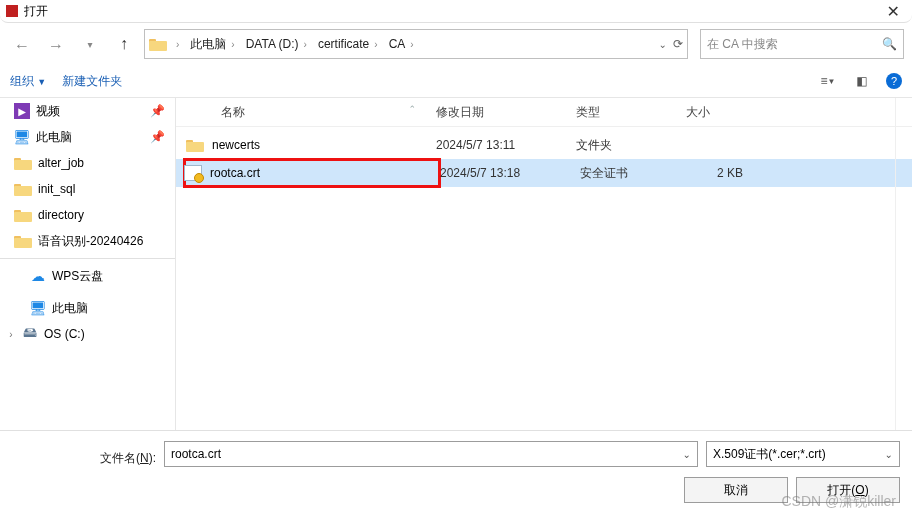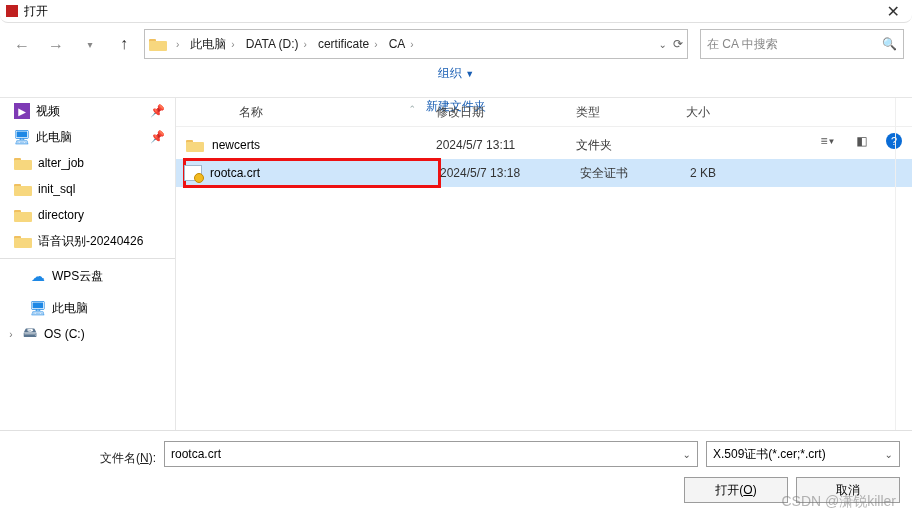--- a/index.html
+++ b/index.html
@@ -42,49 +42,49 @@
   }
   .crumb { display:flex; align-items:center; gap:2px; color:#222; padding:2px 2px;}
   .crumb .chev { color:#888; font-size:10px; padding:0 3px;}
   .addr-right { margin-left:auto; display:flex; align-items:center; gap:6px; color:#666;}
   .searchbox {
     width:190px; height:28px; border:1px solid #bfbfbf; margin-left:6px;
     display:flex; align-items:center; padding:0 6px; color:#888; justify-content:space-between;
   }
   .toolbar {
     height:32px; border-bottom:1px solid #e6e6e6;
-    display:flex; align-items:center; padding:0 10px; gap:16px;flex-direction:column;
+    display:flex; align-items:center; padding:0 10px; gap:16px;
   }
   .toolbar .link { color:#1a5fb4; }
   .toolbar .right { margin-left:auto; display:flex; align-items:center; gap:14px; }
   .iconbtn { width:20px; height:20px; display:inline-flex; align-items:center; justify-content:center; color:#555;}
   .help-icon { width:16px; height:16px; border-radius:50%; background:#0a6cd6; color:#fff; font-size:11px; display:flex; align-items:center; justify-content:center;}
   .main { display:flex; height:332px; }
   .sidebar { width:175px; border-right:1px solid #e6e6e6; overflow:hidden; position:relative;}
   .side-item { height:26px; display:flex; align-items:center; padding:0 10px 0 14px; gap:6px; white-space:nowrap;}
   .side-item .pin { margin-left:auto; color:#6f6f6f; font-size:12px;}
   .icon-box { width:16px; height:16px; display:flex; align-items:center; justify-content:center; font-size:14px;}
   .sep { height:1px; background:#e0e0e0; margin:4px 0;}
   .content { flex:1; display:flex; flex-direction:column; position:relative;}
   .cols {
     height:28px; border-bottom:1px solid #efefef; display:flex; align-items:center;
     color:#444; padding-left:10px; user-select:none;
   }
   .col { position:relative; }
-  .col.name { width:250px; display:flex; align-items:flex-start; gap:39px;}
+  .col.name { width:250px; display:flex; align-items:flex-start; gap:21px;}
   .col.mod  { width:140px; }
   .col.type { width:110px; }
   .col.size { width:80px; }
   .sort-caret { font-size:9px; color:#9aa; }
   .filelist { flex:1; padding-top:4px; }
   .row { height:28px; display:flex; align-items:center; padding-left:10px; }
   .row .cell.name { width:250px; display:flex; align-items:center; gap:8px;}
   .row .cell.mod  { width:140px; color:#333;}
   .row .cell.type { width:110px; color:#333;}
-  .row .cell.size { width:80px; text-align:left; padding-right:10px; color:#333;}
+  .row .cell.size { width:80px; text-align:center; padding-right:10px; color:#333;}
   .row.selected { background:#cfe6fb; }
   .row.selected.highlight .cell.name { outline:3px solid #e11; outline-offset:-2px; padding:0 6px 0 0; margin-left:-2px; height:28px;}
   .cert-icon { width:16px; height:14px; background:#fff; border:1px solid #a0b8cc; position:relative; }
   .cert-icon::after { content:""; position:absolute; right:-3px; bottom:-3px; width:8px; height:8px; border-radius:50%; background:#f2ba20; border:1px solid #c48a00;}
   .scrollbar { width:16px; border-left:1px solid #efefef; position:absolute; right:0; top:0; bottom:0;}
   .footer { border-top:1px solid #e0e0e0; padding:10px 12px 8px 12px; }
   .row-fname { display:flex; align-items:flex-end; gap:8px; justify-content:flex-end;}
   .lbl { color:#222; }
   .lbl u { text-decoration:underline; }
   .combo { height:24px; border:1px solid #9c9c9c; background:#fff; display:flex; align-items:center; padding:0 6px; justify-content:space-between;}
@@ -246,23 +246,23 @@
       <span>rootca.crt</span>
       <span class="caret">⌄</span>
     </div>
     <div class="combo filter">
       <span>X.509证书(*.cer;*.crt)</span>
       <span class="caret">⌄</span>
     </div>
   </div>
   <div class="btnrow">
     <div class="btn">
+      <span>取消</span>
+    </div>
+    <div class="btn">
       <span>打开(</span>
         <u>O</u>
         <span>)</span>
     </div>
-    <div class="btn">
-      <span>取消</span>
-    </div>
   </div>
 </div>
 
 <div class="watermark">CSDN @潇锐killer</div>
 
 </body></html>

